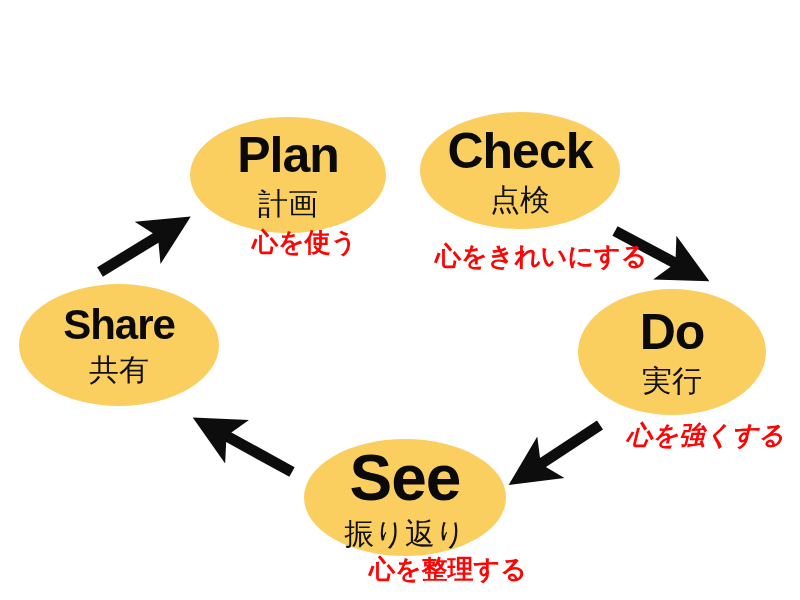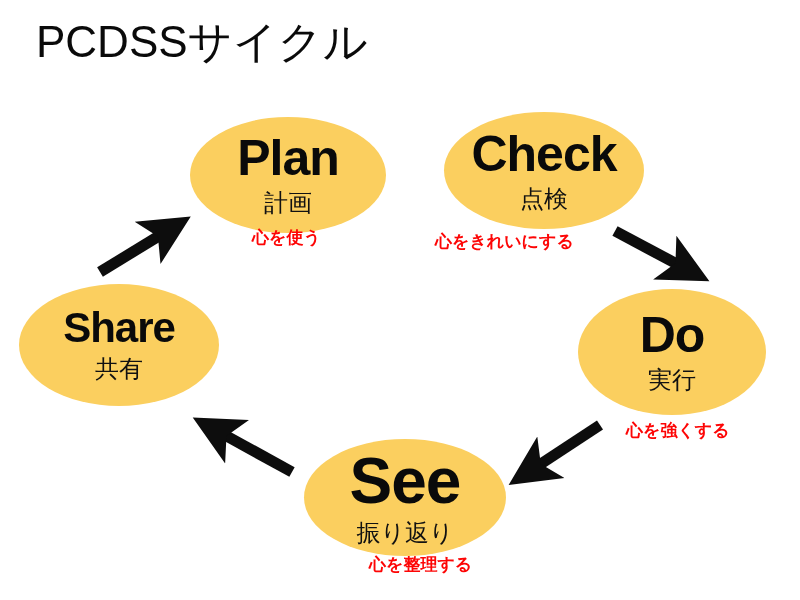--- a/index.html
+++ b/index.html
@@ -44,70 +44,69 @@
   }
   .bubble .en {
     font-size:47px;
     font-weight:700;
     color:#0a0a0a;
     line-height:1.0;
     letter-spacing:-1px;
     white-space:nowrap;
   }
   .bubble .jp {
-    font-size:24px;
+    font-size:30px;
     font-weight:400;
     color:#111111;
     line-height:1.1;
     margin-top:7px;
     white-space:nowrap;
   }
 
   .caption {
     position:absolute;
-    font-size:17px;
+    font-size:26px;
     font-weight:700;
     color:#fd0505;
     white-space:nowrap;
     line-height:1;
   }
 
   
   #node-plan  { left:190px; top:117px; width:196px; height:116px; }
-  #node-check { left:444px; top:112px; width:200px; height:117px;text-align:right; }
+  #node-check { left:420px; top:112px; width:200px; height:117px;text-align:right; }
   #node-do    { left:578px; top:289px; width:188px; height:126px; }
   #node-see   { left:304px; top:439px; width:202px; height:117px; }
   #node-share { left:19px;  top:284px; width:200px; height:122px; }
 
   #node-plan  .bubble .en { font-size:50px; }
   #node-check .bubble .en { font-size:50px; }
   #node-do    .bubble .en { font-size:50px; }
   #node-see   .bubble .en { font-size:64px; }
   #node-share .bubble .en { font-size:42px; }
 
   #cap-plan  { left:252px; top:229px; }
-  #cap-check { left:435px; top:233px; }
-  #cap-do    { left:626px; top:422px; }
+  #cap-check { left:435px; top:243px; }
+  #cap-do    { left:626px; top:422px;font-style:italic; }
   #cap-see   { left:337px; top:556px;margin-left:32px; }
   #cap-share { left:52px;  top:418px; }
 
   
   #arrows {
     position:absolute;
     left:0; top:0;
     width:800px; height:600px;
     pointer-events:none;
   }
 </style>
 </head>
 <body>
 
 <div id="canvas">
 
-  <div class="title">PCDSSサイクル</div>
 
   <svg id="arrows" viewBox="0 0 800 600" xmlns="http://www.w3.org/2000/svg">
     <defs>
       <marker id="ah" markerWidth="5" markerHeight="5" refX="2.6" refY="2.5" orient="auto" markerUnits="strokeWidth">
         <path d="M0,0.25 L4.6,2.5 L0,4.75 L1.1,2.5 Z" fill="#0d0d0d"></path>
       </marker>
     </defs>
 
     <g>
       <line x1="615" y1="231" x2="690" y2="271" stroke="#0d0d0d" stroke-width="11" marker-end="url(#ah)"></line>

